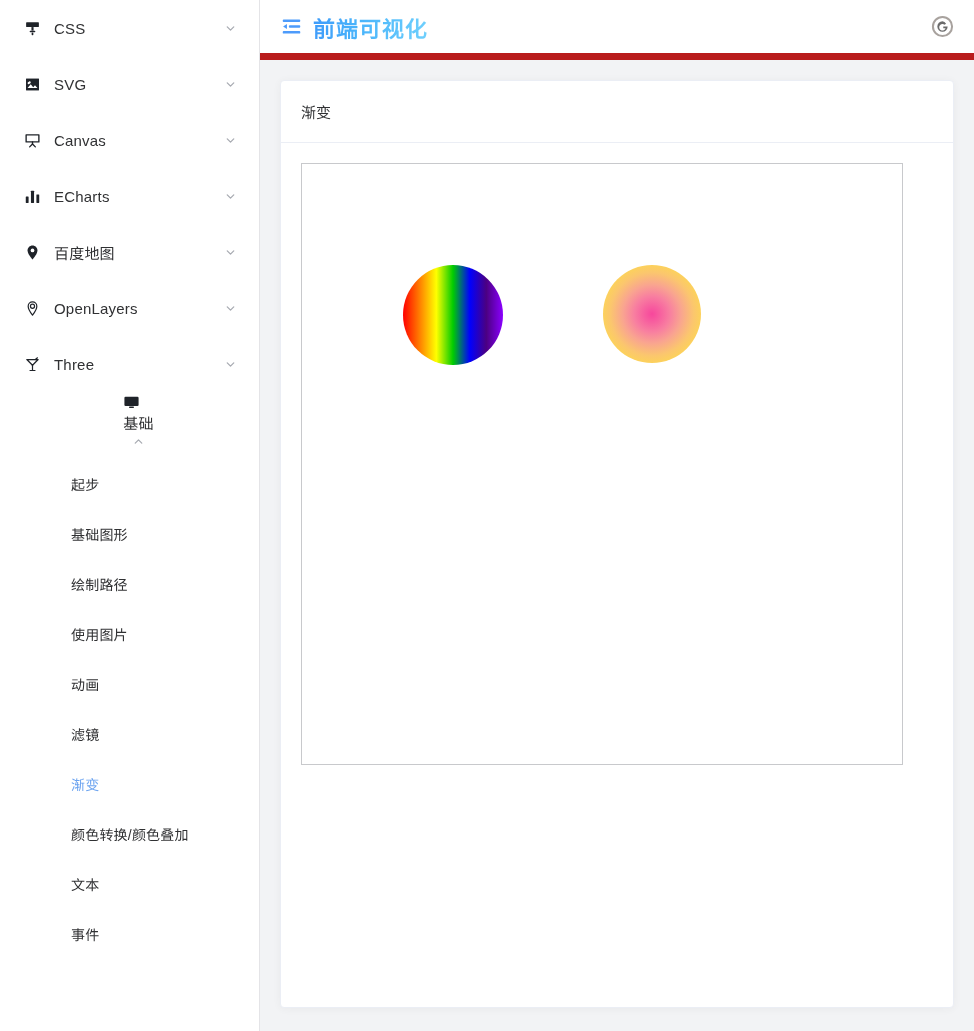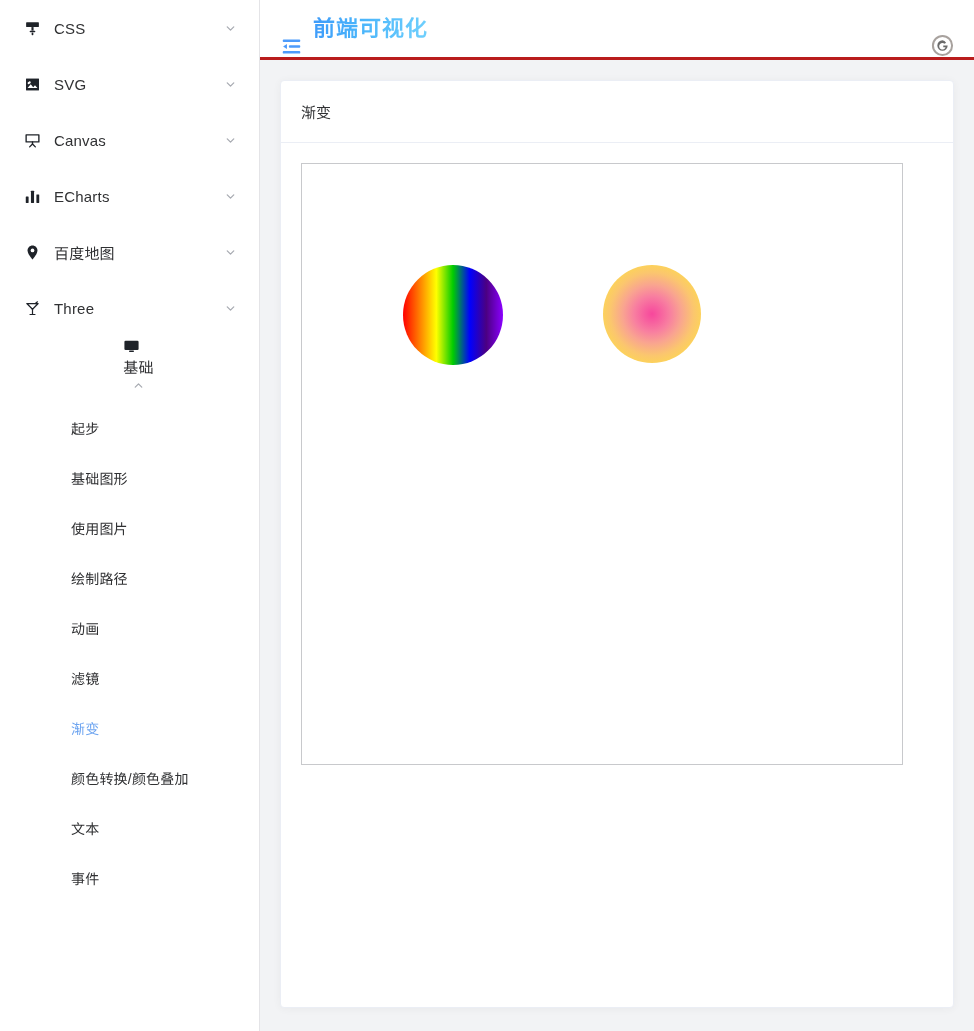--- a/index.html
+++ b/index.html
@@ -71,23 +71,23 @@
     height: 1031px;
     display: flex;
     flex-direction: column;
     background: #f2f3f5;
     overflow: hidden;
   }
   .topbar {
     height: 60px;
     flex: 0 0 60px;
     background: #ffffff;
-    border-bottom: 3px solid #b91c1c;
+    border-bottom: 7px solid #b91c1c;
     display: flex;
-    align-items: flex-end;
+    align-items: center;
     padding: 0 20px;
   }
   .fold-btn {
     width: 22px; height: 22px;
     flex: 0 0 22px;
     display: flex; align-items: center; justify-content: center;
     cursor: pointer;
     margin-right: 11px;
   }
   .app-title {
@@ -268,20 +268,34 @@
           </svg>
         </span>
         <span class="menu-label">百度地图</span>
         <span class="chev">
           <svg width="13" height="13" viewBox="0 0 24 24" fill="none" stroke="currentColor" stroke-width="2.4" stroke-linecap="round" stroke-linejoin="round">
               <polyline points="6 9 12 15 18 9"></polyline>
             </svg>
         </span>
       </li>
 
+      <li class="menu-item">
+        <span class="menu-ico">
+          <svg width="17" height="17" viewBox="0 0 24 24" fill="none" stroke="currentColor" stroke-width="1.7" stroke-linecap="round" stroke-linejoin="round">
+            <path d="M12 2.6C8.6 2.6 5.9 5.3 5.9 8.7c0 4.6 6.1 12.7 6.1 12.7s6.1-8.1 6.1-12.7c0-3.4-2.7-6.1-6.1-6.1z"></path>
+            <circle cx="12" cy="8.8" r="2.9"></circle>
+          </svg>
+        </span>
+        <span class="menu-label">OpenLayers</span>
+        <span class="chev">
+          <svg width="13" height="13" viewBox="0 0 24 24" fill="none" stroke="currentColor" stroke-width="2.4" stroke-linecap="round" stroke-linejoin="round">
+              <polyline points="6 9 12 15 18 9"></polyline>
+            </svg>
+        </span>
+      </li>
 
       <li class="menu-item">
         <span class="menu-ico">
           <svg width="17" height="17" viewBox="0 0 24 24" fill="none" stroke="currentColor" stroke-width="1.7" stroke-linecap="round" stroke-linejoin="round">
             <path d="M4 5h16l-8 8-8-8z"></path>
               <path d="M12 13v7"></path>
               <path d="M8.5 20.5h7"></path>
               <path d="M16 5l3-2.5"></path>
           </svg>
         </span>
@@ -311,24 +325,24 @@
         </div>
 
         <ul class="submenu">
           <li class="menu-item lvl3">
             <span class="menu-label">起步</span>
           </li>
           <li class="menu-item lvl3">
             <span class="menu-label">基础图形</span>
           </li>
           <li class="menu-item lvl3">
+            <span class="menu-label">绘制路径</span>
+          </li>
+          <li class="menu-item lvl3">
             <span class="menu-label">使用图片</span>
-          </li>
-          <li class="menu-item lvl3">
-            <span class="menu-label">绘制路径</span>
           </li>
           <li class="menu-item lvl3">
             <span class="menu-label">动画</span>
           </li>
           <li class="menu-item lvl3">
             <span class="menu-label">滤镜</span>
           </li>
           <li class="menu-item lvl3 active">
             <span class="menu-label">渐变</span>
           </li>

